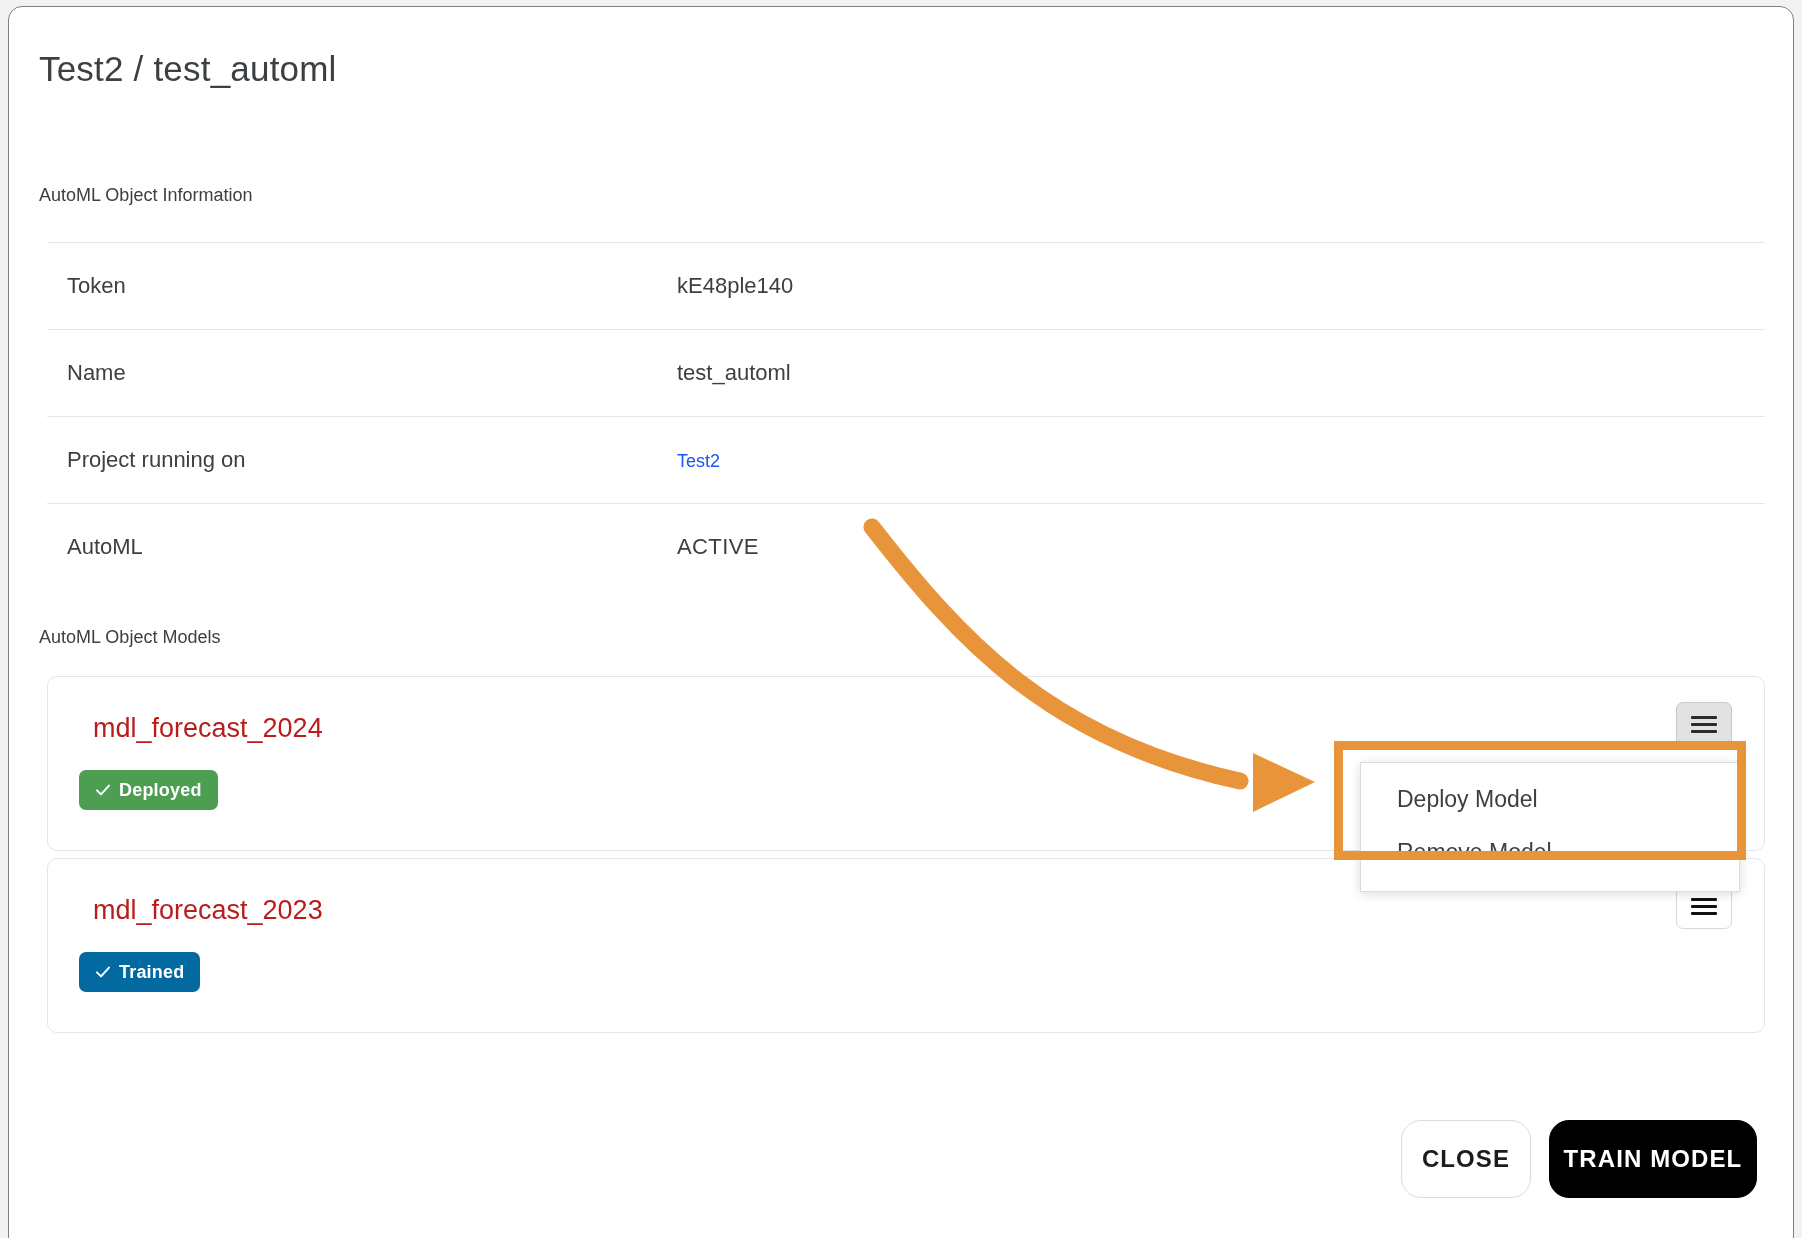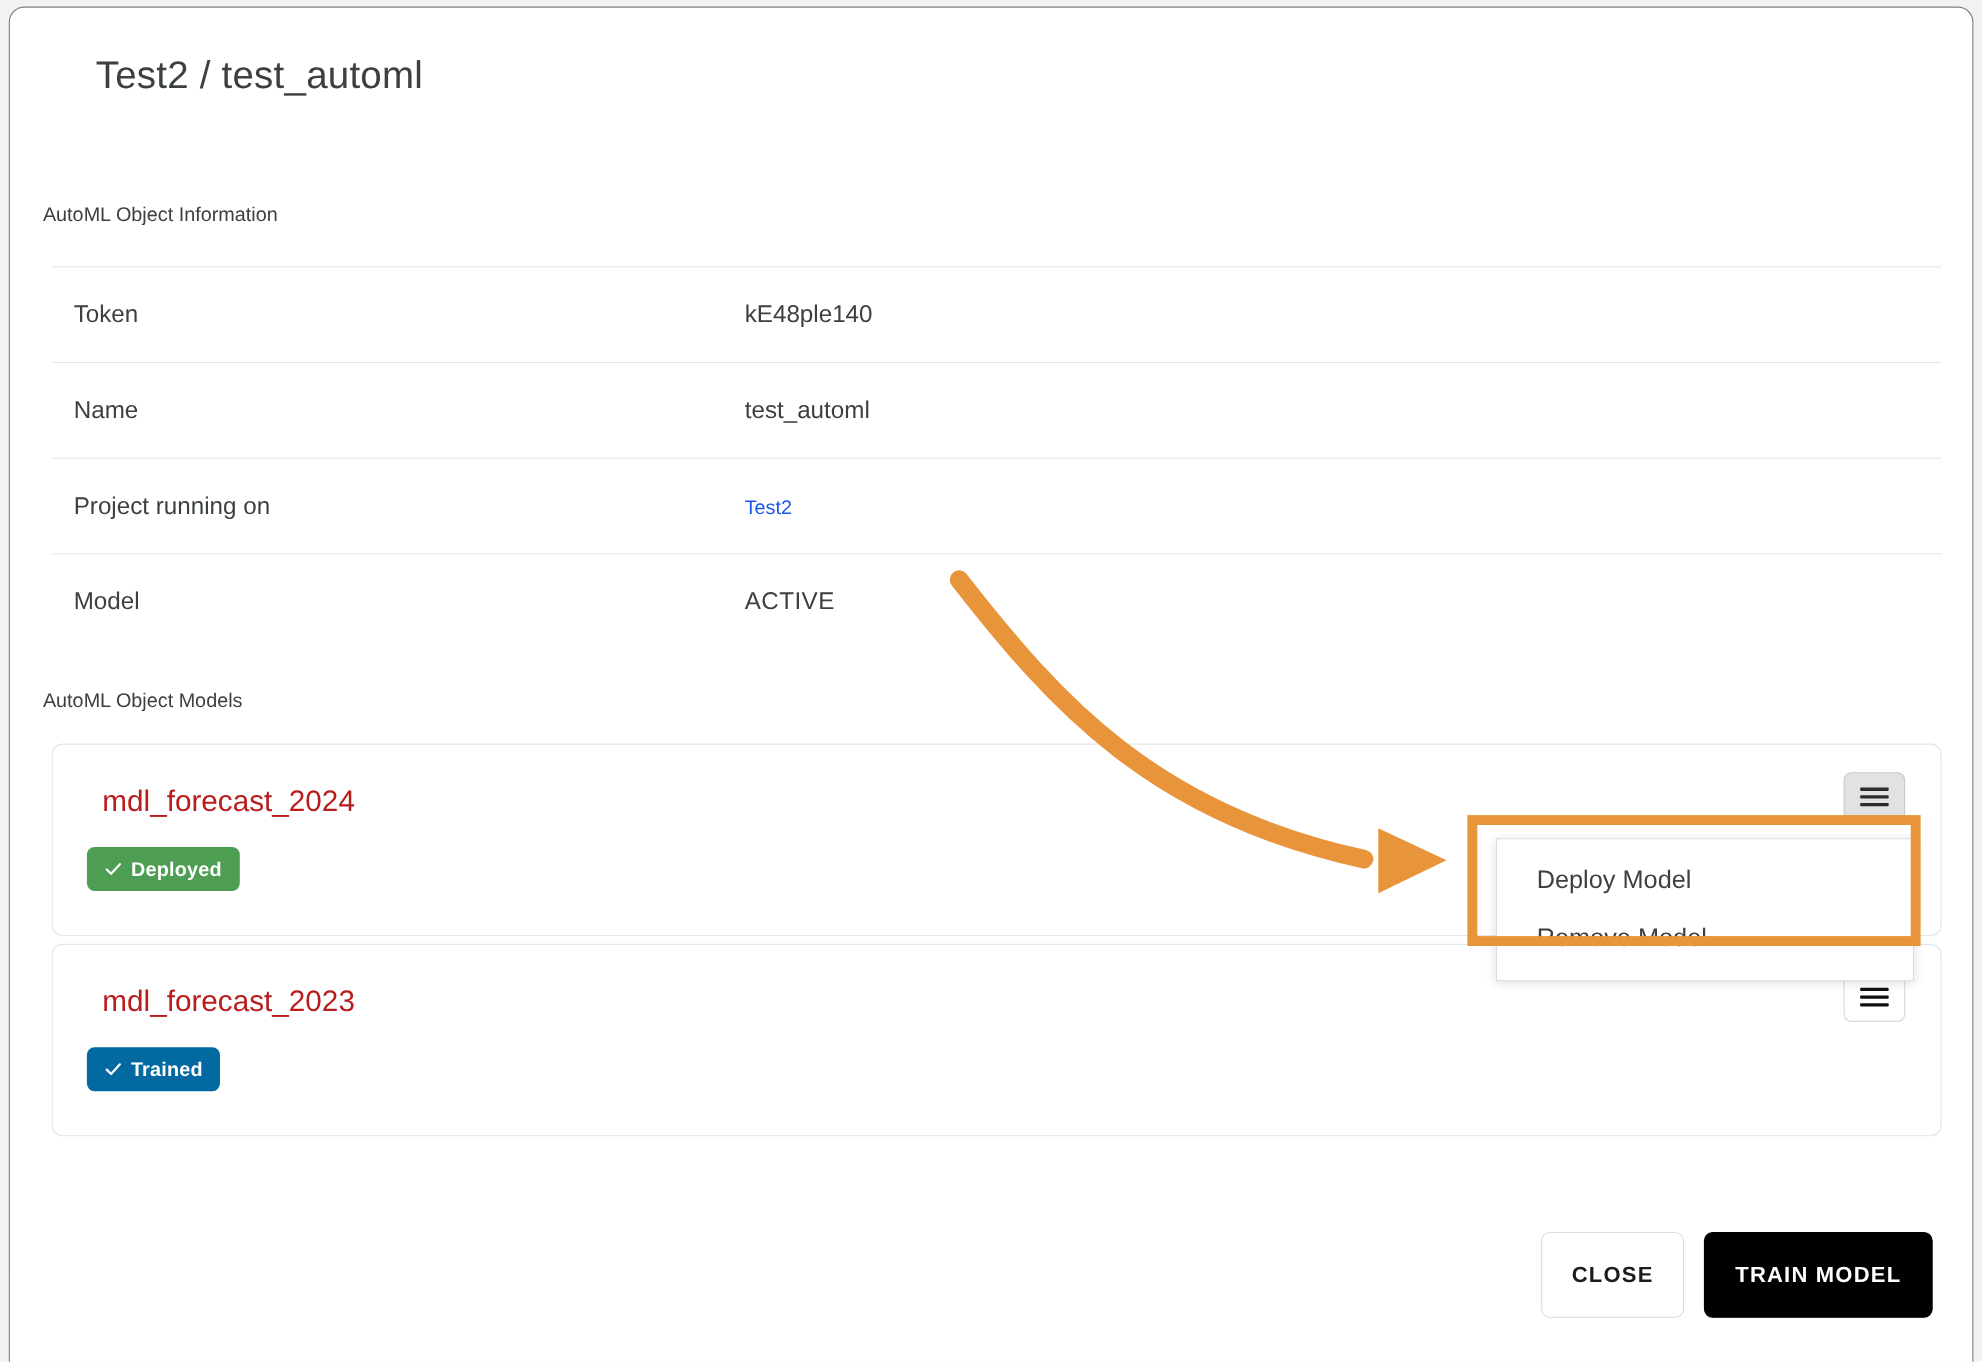--- a/index.html
+++ b/index.html
@@ -42,21 +42,20 @@
 
   
   .page-title {
     position: absolute;
     left: 30px;
     top: 42px;
     font-size: 35px;
     color: #3c4043;
     letter-spacing: .2px;
     white-space: nowrap;
-    margin-left: 48px;
   }
 
   
   .section-heading {
     position: absolute;
     left: 30px;
     font-size: 18px;
     color: #3c4043;
     white-space: nowrap;
   }
@@ -208,24 +207,24 @@
   
   .footer-actions {
     position: absolute;
     right: 36px;
     top: 1113px;
     display: flex;
     gap: 18px;
     align-items: center;
   }
   .btn {
-    font-size: 20px;
+    font-size: 24px;
     font-weight: bold;
     letter-spacing: 1.1px;
-    border-radius: 8px;
+    border-radius: 20px;
     box-sizing: border-box;
     cursor: pointer;
     display: inline-flex;
     align-items: center;
     justify-content: center;
   }
   .btn-close {
     background: #ffffff;
     color: #1c1c1c;
     border: 1px solid #dcdcdc;
@@ -261,21 +260,21 @@
             <td class="cell-label">Name</td>
             <td class="cell-value">test_automl</td>
           </tr>
           <tr>
             <td class="cell-label">Project running on</td>
             <td class="cell-value">
               <a href="#">Test2</a>
             </td>
           </tr>
           <tr>
-            <td class="cell-label">Model</td>
+            <td class="cell-label">AutoML</td>
             <td class="cell-value status-value">ACTIVE</td>
           </tr>
         </tbody>
       </table>
 
       <div class="section-heading" id="heading-models">AutoML Object Models</div>
 
       <div class="model-card" id="card-0">
         <div class="model-name">mdl_forecast_2024</div>
         <div class="badge" id="badge-0" style="background: rgb(77, 158, 83);">

